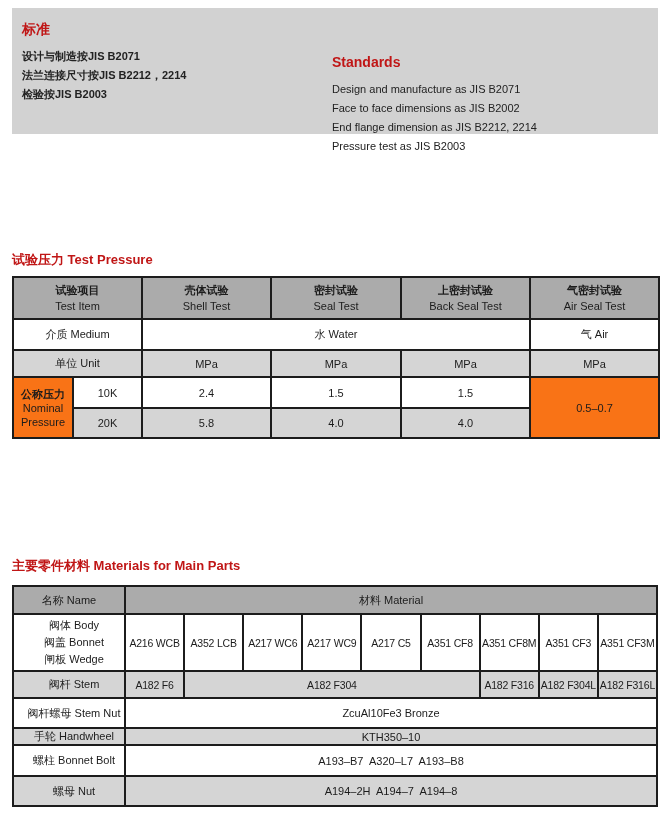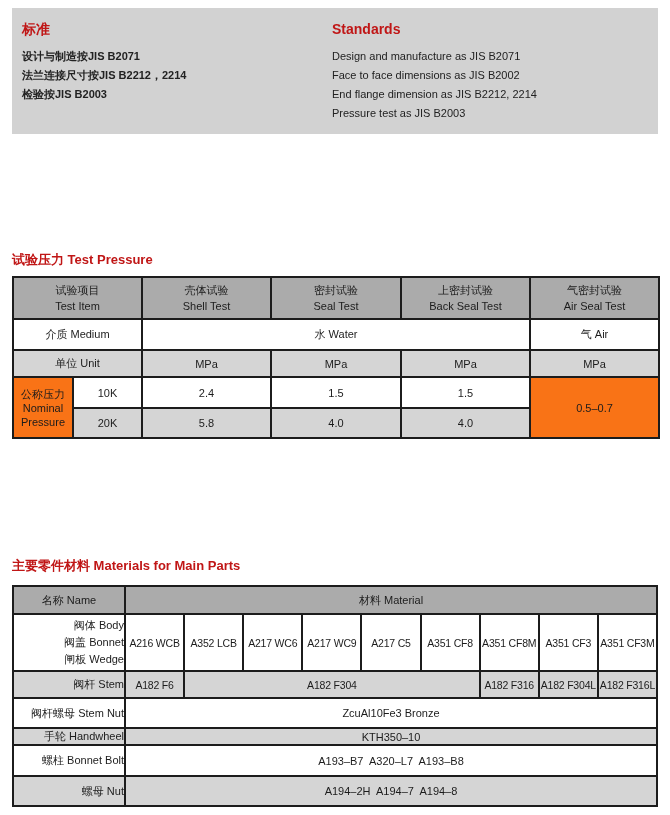--- a/index.html
+++ b/index.html
@@ -14,21 +14,21 @@
 
   
   .standards-box {
     margin: 8px 12px 0 12px;
     height: 126px;
     background: #d2d2d2;
     display: flex;
     padding: 13px 10px 0 10px;
   }
   .std-col { width: 310px; }
-  .std-col.en { flex: 1; }
+  .std-col.en { flex: 1; margin-top: 33px; }
   .std-title {
     font-size: 14px;
     font-weight: bold;
     color: #c01616;
     margin-bottom: 10px;
     line-height: 16px;
   }
   .std-line {
     font-size: 11px;
     line-height: 19px;
@@ -59,41 +59,41 @@
     font-size: 11px;
     font-weight: normal;
     text-align: center;
     vertical-align: middle;
     color: #1c1c1c;
     overflow: hidden;
   }
   tr.hdr td, tr.hdr th { background: #ababab; }
   .gray-bg { background: #d5d5d5; }
   .white-bg { background: #f97316; }
-  .zh-line { font-weight: 400; display: block; line-height: 17px; }
+  .zh-line { font-weight: 700; display: block; line-height: 17px; }
   .en-line { display: block; line-height: 15px; }
 
   
   .tp-table tr.r-head   { height: 42px; }
   .tp-table tr.r-medium { height: 31px; }
   .tp-table tr.r-unit   { height: 27px; }
   .tp-table tr.r-10k    { height: 31px; }
   .tp-table tr.r-20k    { height: 30px; }
   .nominal-cell span { display: block; line-height: 14px; }
 
   
   .mat-table tr.r-mhead  { height: 28px; }
   .mat-table tr.r-body   { height: 57px; }
   .mat-table tr.r-stem   { height: 27px; }
   .mat-table tr.r-snut   { height: 30px; border-radius: 12px; }
   .mat-table tr.r-wheel  { height: 16px; }
   .mat-table tr.r-bolt   { height: 31px; }
   .mat-table tr.r-nut    { height: 30px; }
   .mat-table .name-cell {
-    text-align: right;
+    text-align: center;
     padding-left: 10px;
   }
   .mat-table .name-cell span { display: block; line-height: 17px; }
   .mat-val { font-size: 10.5px; letter-spacing: -0.2px; }
   .pre-space { white-space: pre; }
 </style>
 </head>
 <body>
 
 <div class="page">

